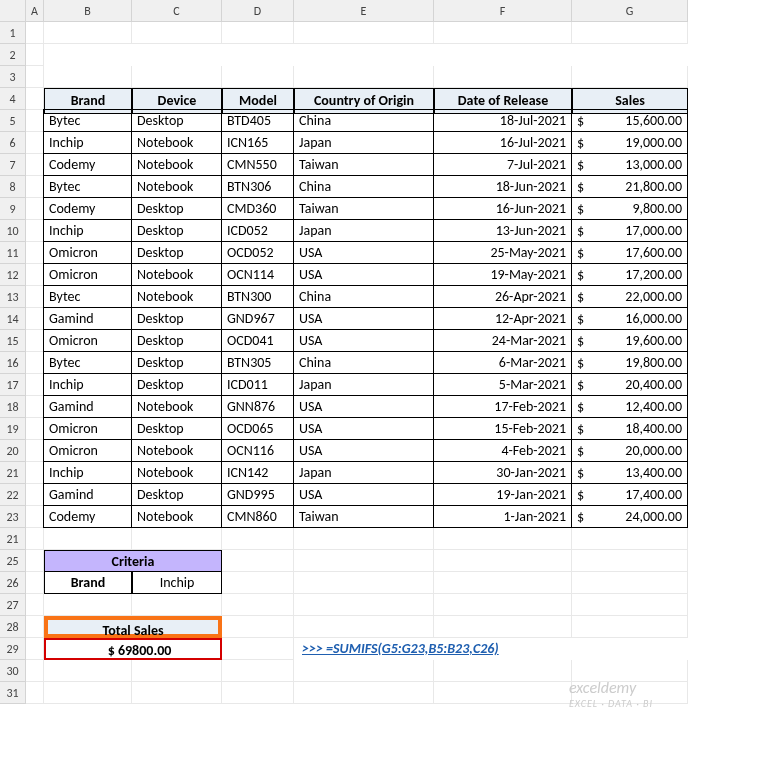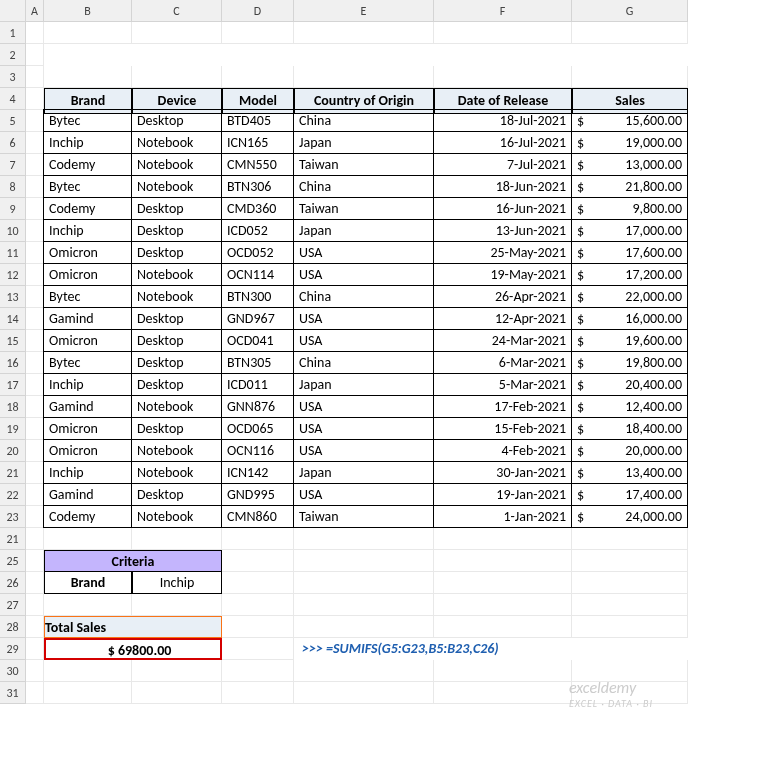--- a/index.html
+++ b/index.html
@@ -67,21 +67,22 @@
   .crit-brand {
     border: 1px solid #000;
     font-weight: bold;
     text-align: center;
     line-height: 22px;
     margin-top: -1px;
   }
   .total-head {
     background: #e8eff6;
     font-weight: bold;
-    border: 1px solid #f97316;
+    text-align: center;
+    border: 4px solid #f97316;
     line-height: 22px;
   }
   .total-val {
     border: 2.5px solid #d40000;
     text-align: center;
     font-weight: bold;
     line-height: 22px;
   }
   .formula {
     color: #1f5fb0;
@@ -424,21 +425,21 @@
     <div class="cell"></div>
     <div class="total-head" style="grid-column: 3 / 5;">Total Sales</div>
     <div class="cell"></div>
     <div class="cell"></div>
     <div class="cell"></div>
     <div class="cell"></div>
     <div class="rowhead">29</div>
     <div class="cell"></div>
     <div class="total-val" style="grid-column: 3 / 5; padding-left: 13px;">$   69800.00</div>
     <div class="cell"></div>
-    <div class="formula" style="grid-column: 6 / 9;">&gt;&gt;&gt; =SUMIFS(G5:G23,B5:B23,C26)</div>
+    <div class="formula" style="grid-column: 6 / 9; text-decoration: underline;">&gt;&gt;&gt; =SUMIFS(G5:G23,B5:B23,C26)</div>
     <div class="rowhead">30</div>
     <div class="cell"></div>
     <div class="cell"></div>
     <div class="cell"></div>
     <div class="cell"></div>
     <div class="cell"></div>
     <div class="cell"></div>
     <div class="cell"></div>
     <div class="rowhead">31</div>
     <div class="cell"></div>

